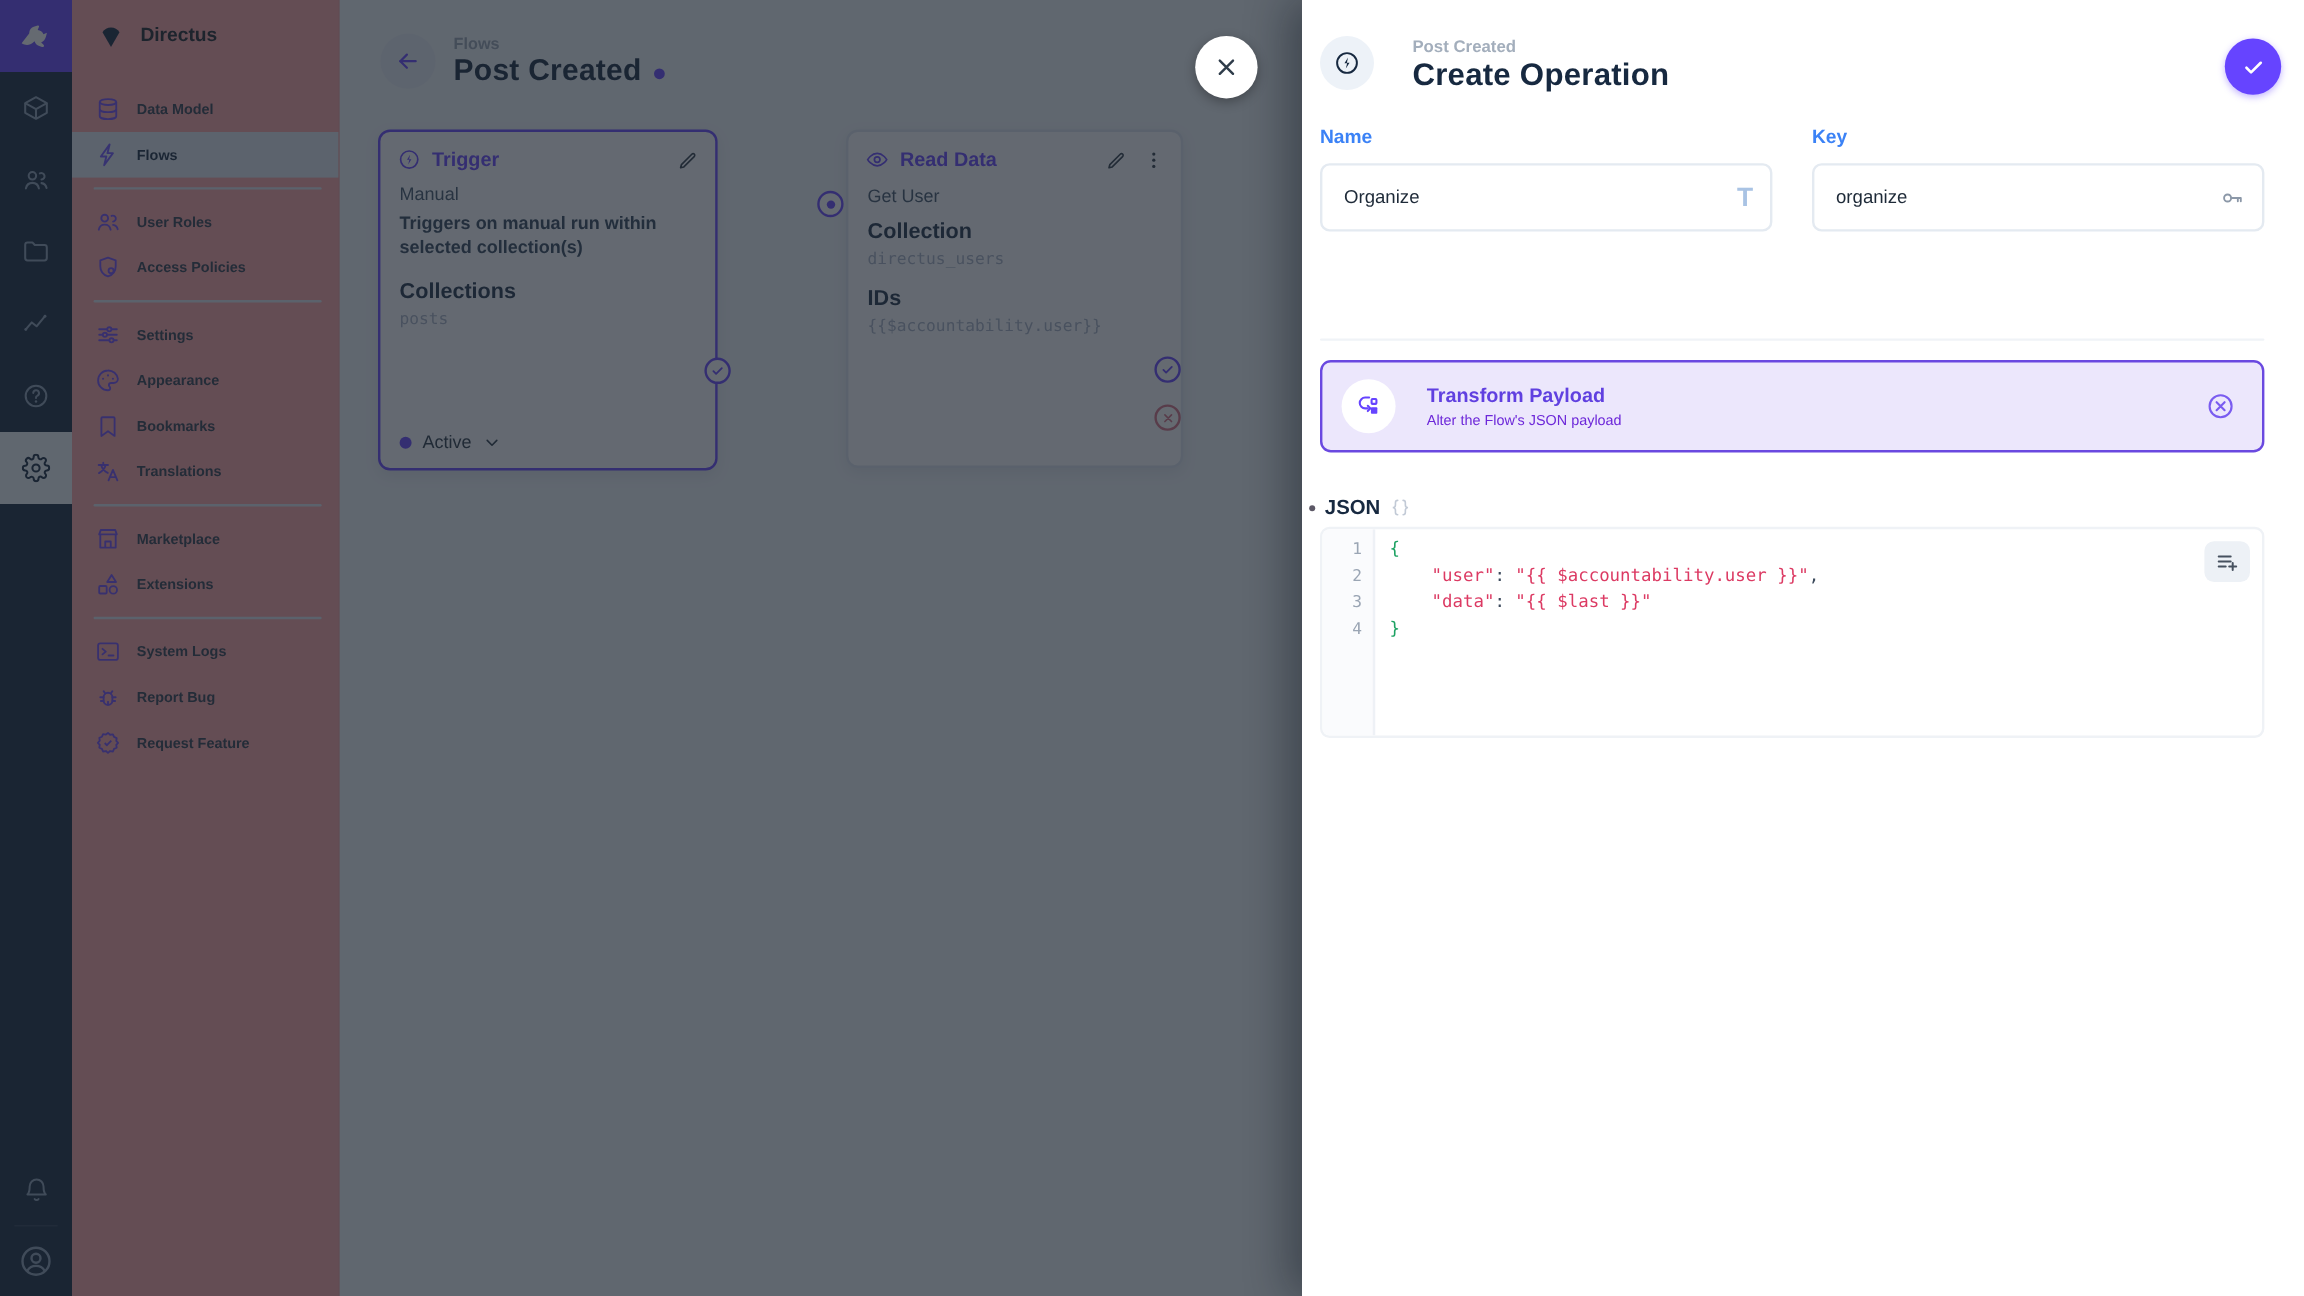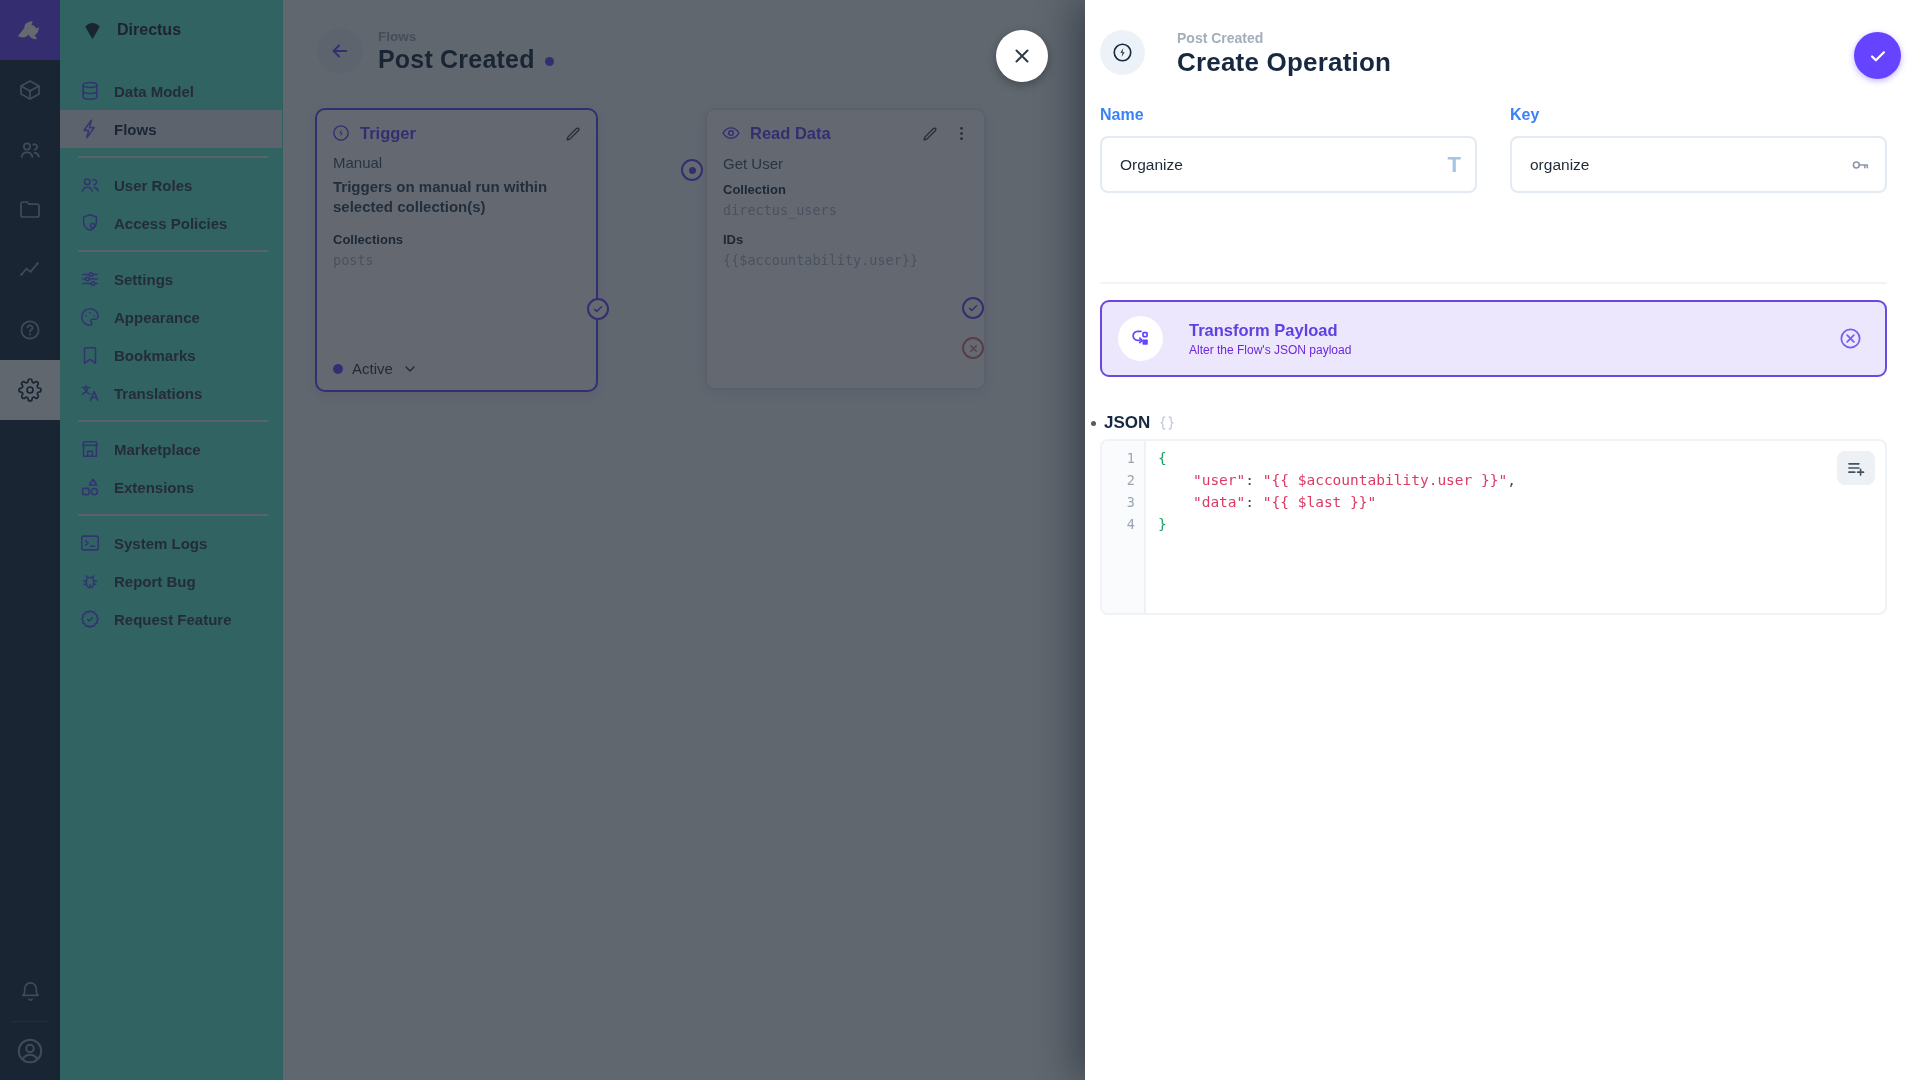--- a/index.html
+++ b/index.html
@@ -15,28 +15,28 @@
   
   .module-bar { position:absolute; left:0; top:0; bottom:0; width:60px; background:#172940;
                 display:flex; flex-direction:column; }
   .logo-tile { width:60px; height:60px; background:#6644ff; display:flex; align-items:center; justify-content:center; }
   .mod-btn { width:60px; height:60px; display:flex; align-items:center; justify-content:center; color:#8da0b5; }
   .mod-btn.active { background:#f0f4f9; color:#172940; }
   .mod-spacer { margin-top:auto; }
   .mod-divider { height:1px; background:rgba(255,255,255,.12); margin:0 12px; }
 
   
-  .sidebar { position:absolute; left:60px; top:0; bottom:0; width:223px; background:#5eead4;
+  .sidebar { position:absolute; left:60px; top:0; bottom:0; width:223px; background:#fca5a5;
              border-right:1px solid rgba(23,41,64,.05); }
   .project-header { height:60px; display:flex; align-items:center; gap:13px; padding-left:21px; }
   .project-title { font-size:16px; font-weight:700; color:#21262e; }
   .nav-list { padding-top:12px; }
   .nav-item { height:38px; display:flex; align-items:center; gap:13px; padding-left:19px; }
   .nav-item .nav-icon { color:#6644ff; opacity:.9; }
-  .nav-label { font-size:15px; font-weight:600; color:#333e4e; }
+  .nav-label { font-size:12px; font-weight:600; color:#333e4e; }
   .nav-item.active { background:#e2e9f1; }
   .nav-item.active .nav-label { color:#172940; font-weight:700; }
   .nav-divider { height:2px; background:#e0e7f0; margin:8px 14px 8px 18px; border-radius:2px; }
 
   
   .canvas { position:absolute; left:283px; right:0; top:0; bottom:0; }
   .canvas-header { position:absolute; left:34px; top:28px; display:flex; gap:15px; align-items:center; }
   .back-btn { width:46px; height:46px; border-radius:50%; background:#e7edf4; color:#6644ff;
               display:flex; align-items:center; justify-content:center; }
   .bc-label { font-size:13.5px; font-weight:700; color:#99a4b3; }
@@ -47,21 +47,21 @@
   .panel { position:absolute; background:#fbfcfe; border-radius:10px;
            box-shadow:0 4px 12px rgba(23,41,64,.08); z-index:1; }
   .panel.trigger { left:32px; top:108px; width:283px; height:284px; border:2px solid #6644ff; }
   .panel.read    { left:422px; top:108px; width:281px; height:282px; border:2px solid #dde4ee; }
   .panel-head { display:flex; align-items:center; gap:9px; padding:13px 14px 4px 14px;
                 color:#6644ff; font-size:16.5px; font-weight:700; }
   .panel-tools { position:absolute; top:14px; right:13px; display:flex; gap:12px; color:#2f3c4a; }
   .p-body { padding:0 16px; }
   .p-type { margin-top:7px; font-size:15px; color:#42566b; }
   .p-desc { margin-top:6px; font-size:15px; font-weight:600; color:#33465c; line-height:1.35; width:235px; }
-  .p-label { margin-top:14px; font-size:13px; font-weight:600; color:#21324a; }
+  .p-label { margin-top:14px; font-size:18px; font-weight:600; color:#21324a; }
   .p-mono { margin-top:5px; font-family:"DejaVu Sans Mono", monospace; font-size:13.5px; color:#a8b2c6; }
   .op-name { margin-top:8px; font-size:15px; color:#42566b; }
   .trigger-footer { position:absolute; left:16px; bottom:13px; display:flex; align-items:center; gap:9px; }
   .status-dot { width:10px; height:10px; border-radius:50%; background:#6644ff; }
   .status-label { font-size:15px; font-weight:500; color:#2b3947; }
 
   .connection-svg { position:absolute; inset:0; z-index:2; pointer-events:none; }
   .conn { position:absolute; width:22px; height:22px; border-radius:50%; background:#fdfdff;
           border:2px solid #6644ff; color:#6644ff; display:flex; align-items:center; justify-content:center; z-index:3; }
   .conn.reject { border-color:#d77186; color:#d77186; }

